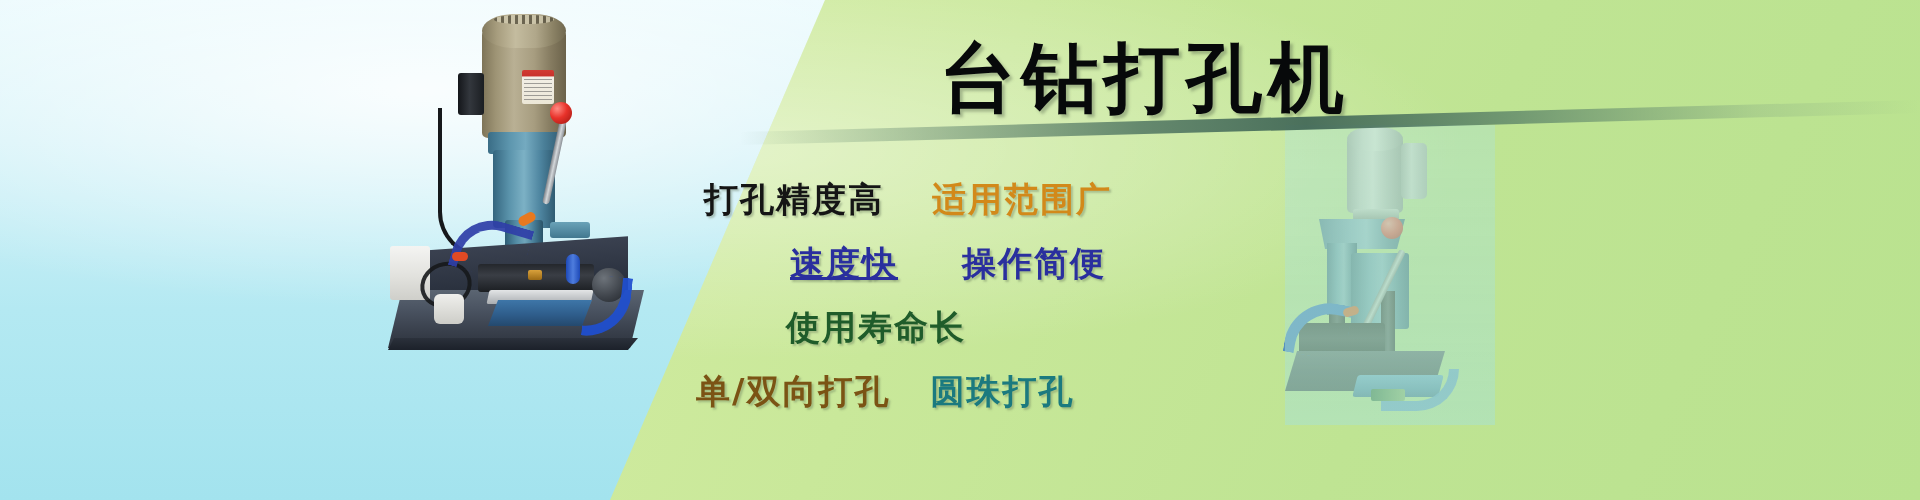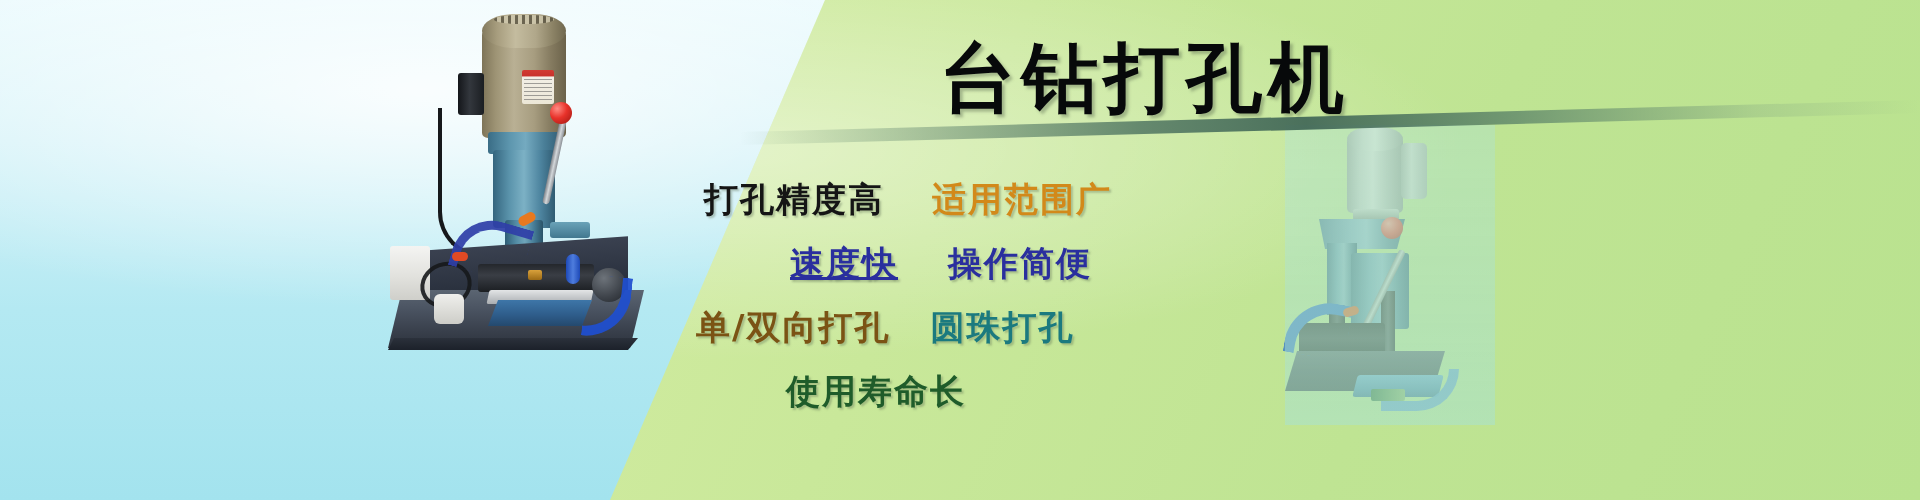--- a/index.html
+++ b/index.html
@@ -86,21 +86,21 @@
     white-space:nowrap;
     text-shadow:2px 2px 2px rgba(90,105,80,.35);
   }
 
   .row1{ padding-left:14px; }
   .row1 .f-a{ color:#151515; }
   .row1 .f-b{ color:#d2891a; margin-left:48px; }
 
   .row2{ padding-left:100px; }
   .row2 .f-a{ color:#2a2f9e;text-decoration:underline; }
-  .row2 .f-b{ color:#2a2f9e; margin-left:50px; }
+  .row2 .f-b{ color:#2a2f9e; margin-left:64px; }
 
   .row3{ padding-left:6px; }
   .row3 .f-a{ color:#7b5314; }
   .row3 .f-b{ color:#1b7a7f; margin-left:40px; }
 
   .row4{ padding-left:96px; }
   .row4 .f-a{ color:#1f5c2a; }
 
   
   .machine-left{
@@ -505,24 +505,24 @@
     <div class="feat-row row1">
       <span class="feat f-a">打孔精度高</span>
       <span class="feat f-b">适用范围广</span>
     </div>
 
     <div class="feat-row row2">
       <span class="feat f-a">速度快</span>
       <span class="feat f-b">操作简便</span>
     </div>
 
+    <div class="feat-row row4">
+      <span class="feat f-a">使用寿命长</span>
+    </div>
+
     <div class="feat-row row3">
       <span class="feat f-a">单/双向打孔</span>
       <span class="feat f-b">圆珠打孔</span>
     </div>
 
-    <div class="feat-row row4">
-      <span class="feat f-a">使用寿命长</span>
-    </div>
-
   </div>
 
 </div>
 
 </body></html>

